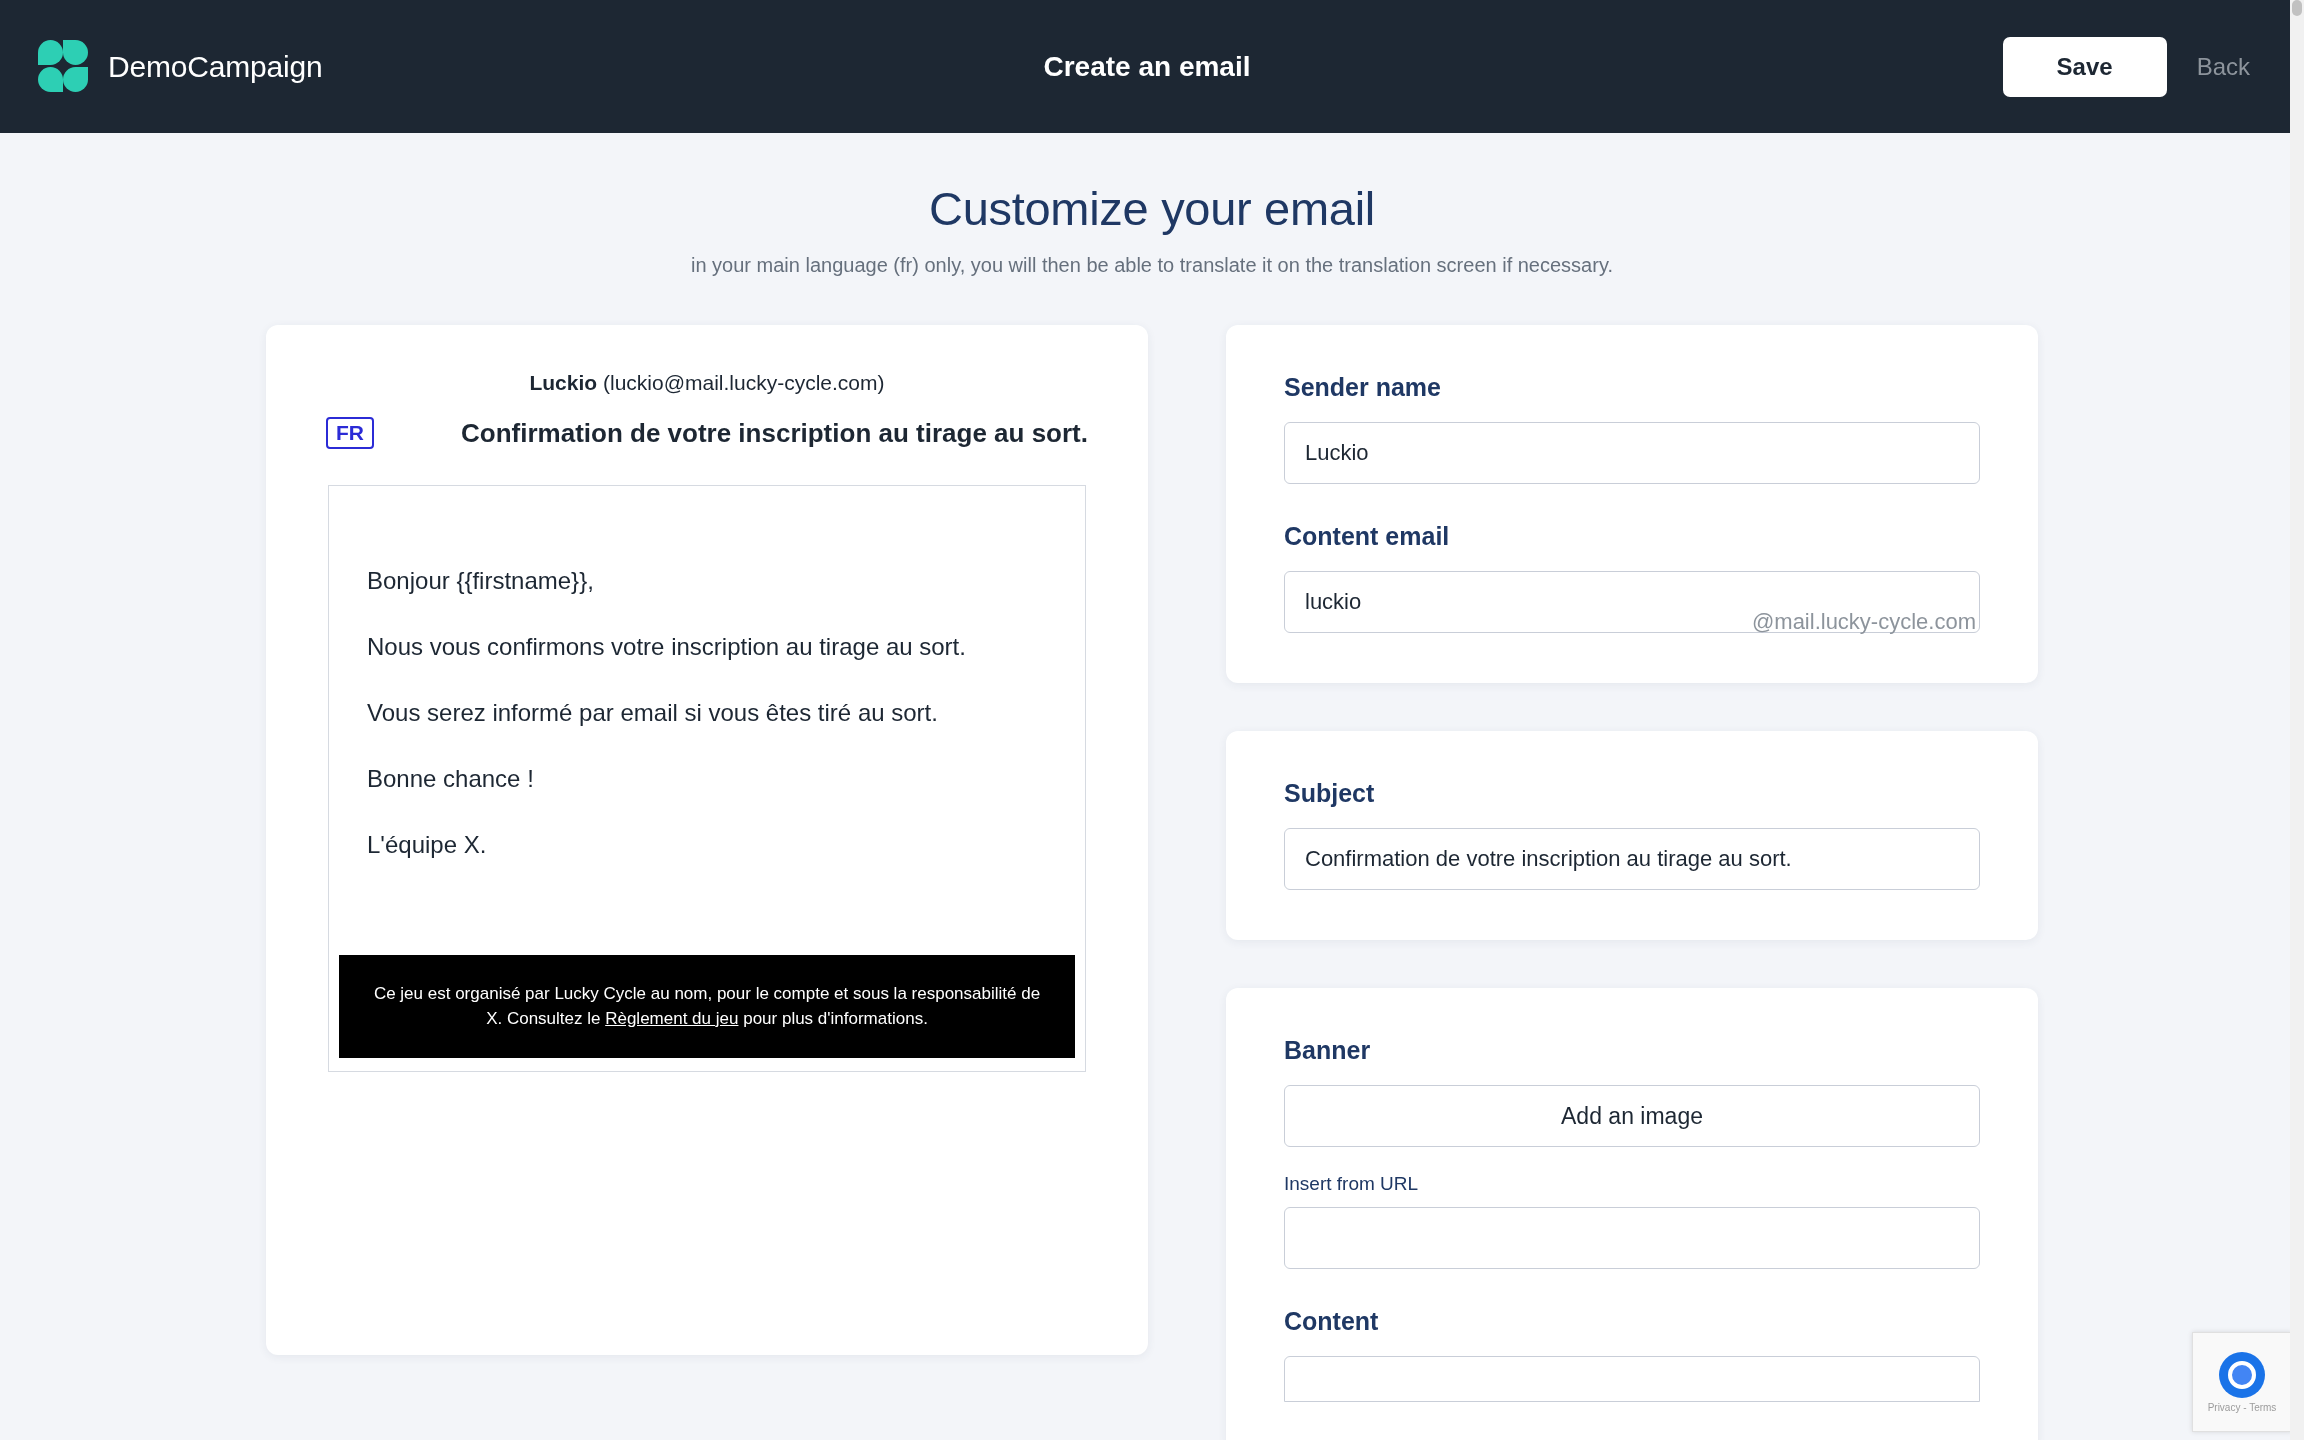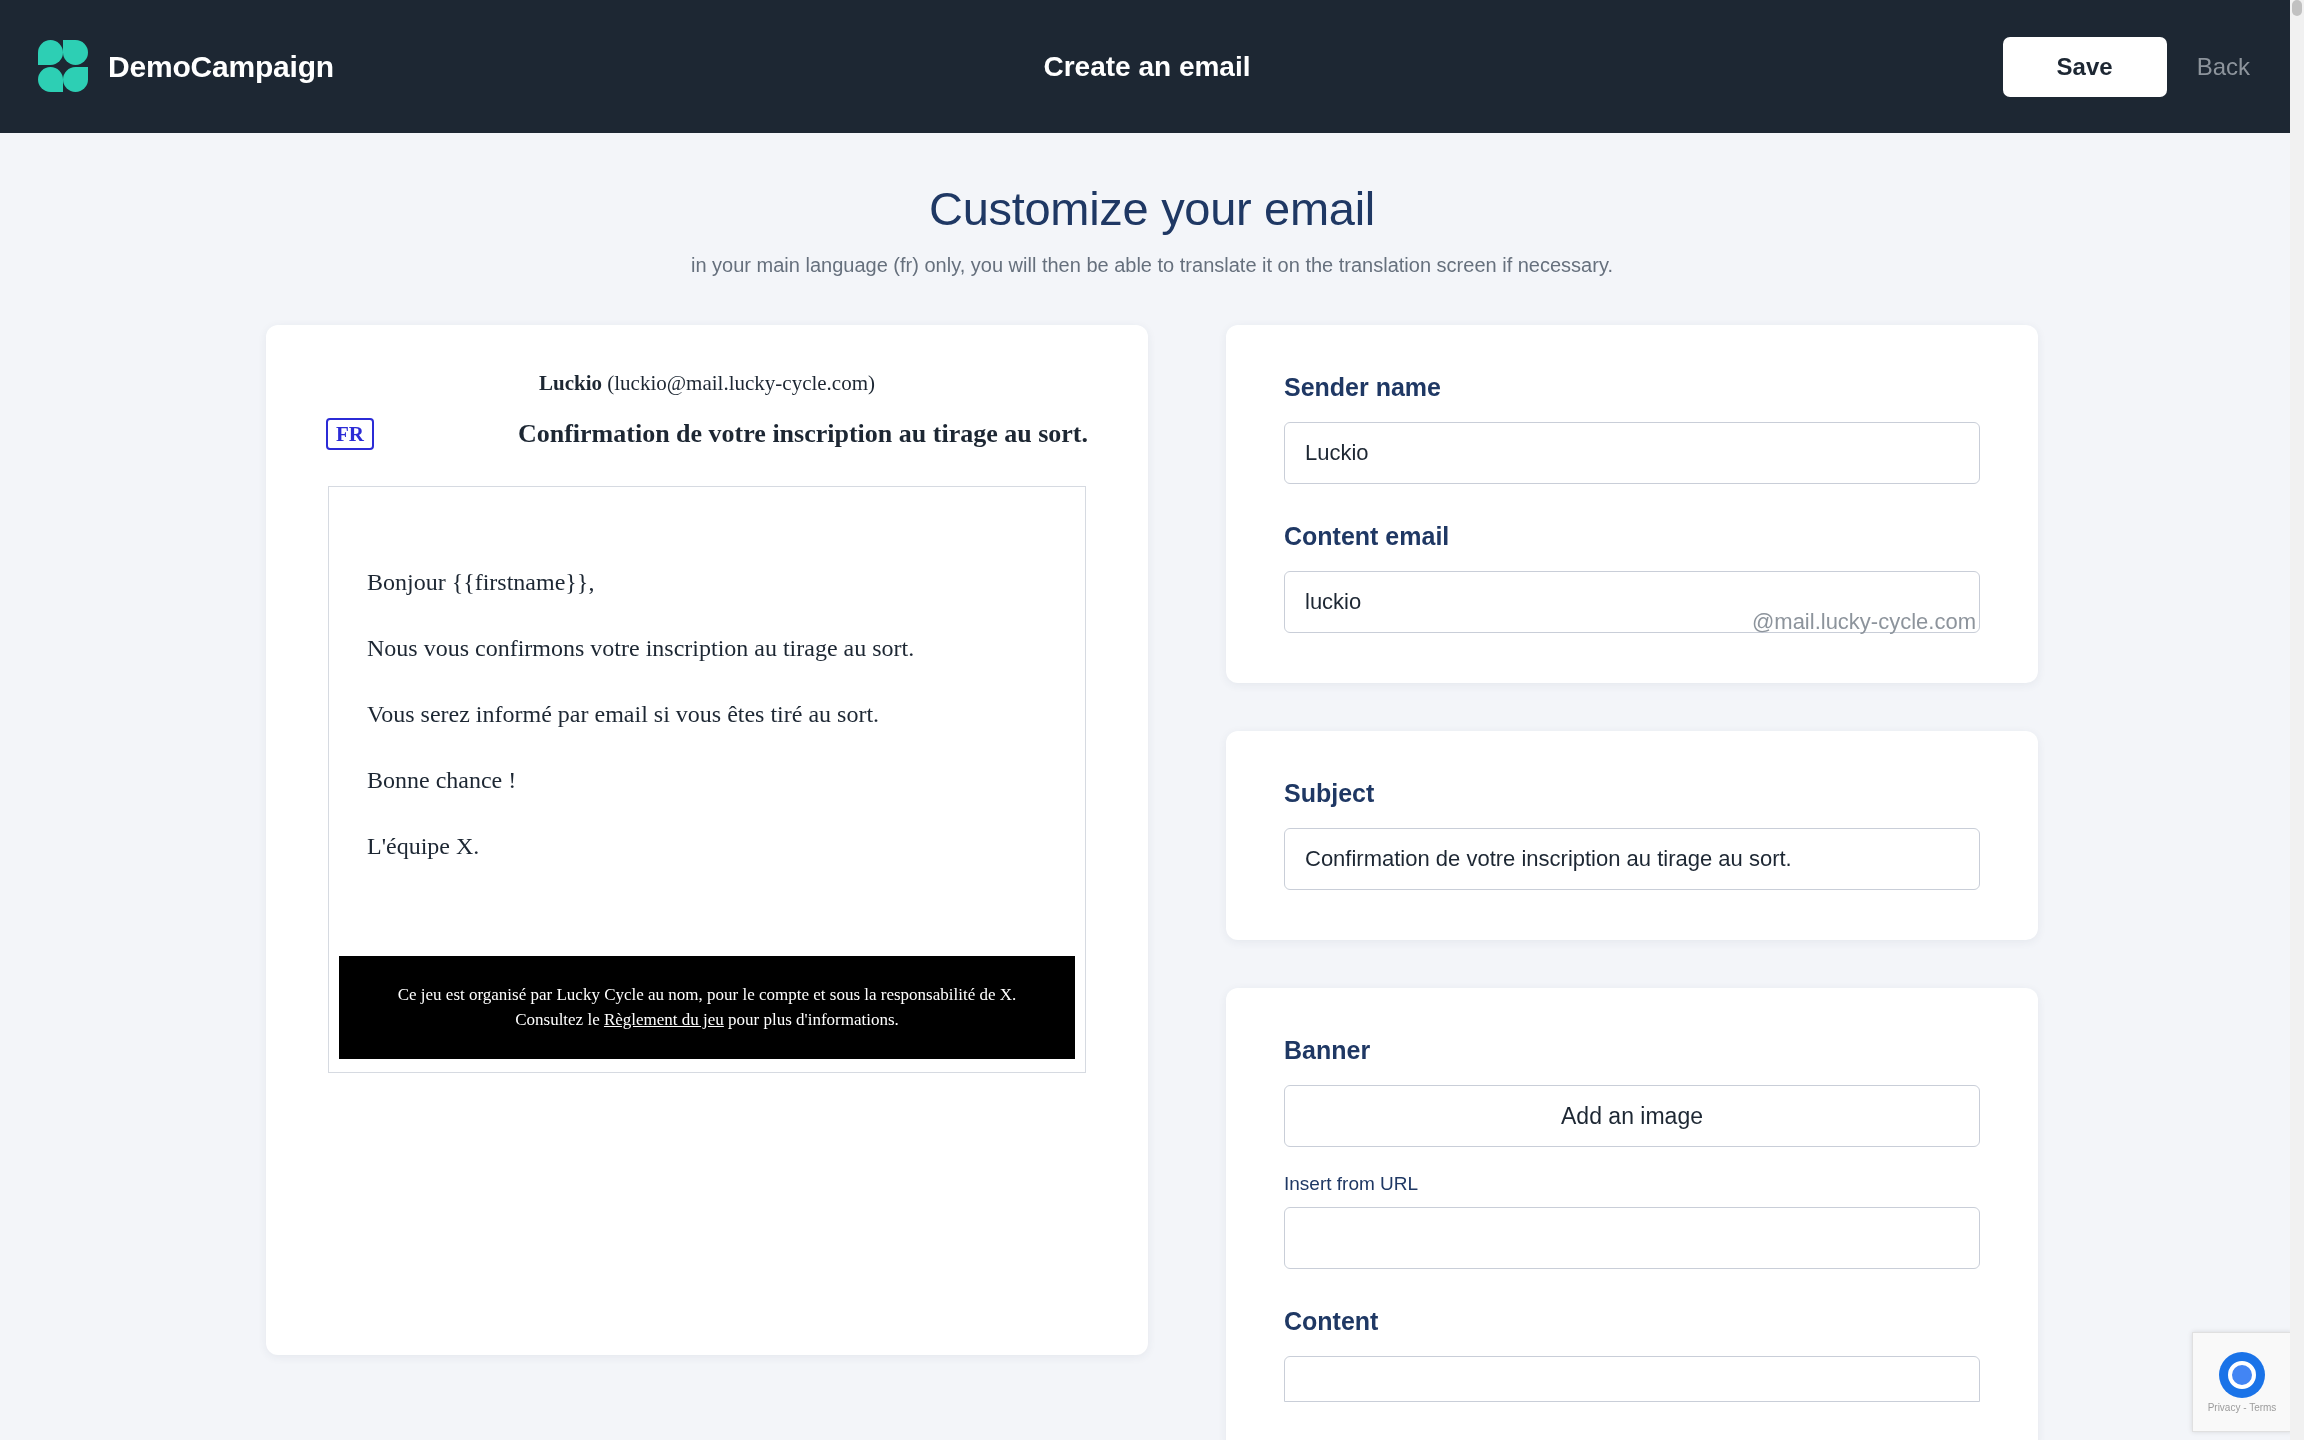--- a/index.html
+++ b/index.html
@@ -39,21 +39,21 @@
     border-radius: 50% 50% 50% 0;
     background: #2dcfb4;
   }
   .logo span.p1 { top: 0; left: 2px; transform: rotate(0deg); }
   .logo span.p2 { top: 0; left: 27px; transform: rotate(90deg); }
   .logo span.p3 { top: 27px; left: 27px; transform: rotate(180deg); }
   .logo span.p4 { top: 27px; left: 2px; transform: rotate(270deg); }
   .brand-name {
     color: #ffffff;
     font-size: 30px;
-    font-weight: bold;
+    font-weight: normal;
     letter-spacing: -0.2px;
   }
   .topbar-title {
     position: absolute;
     left: 0; right: 10px;
     text-align: center;
     color: #ffffff;
     font-size: 28px;
     font-weight: bold;
     pointer-events: none;
@@ -113,21 +113,20 @@
   }
 
   
   .preview-card {
     width: 882px;
     background: #ffffff;
     border-radius: 12px;
     box-shadow: 0 2px 10px rgba(41,52,92,0.07);
     padding: 46px 60px 0 60px;
     min-height: 1030px;
-    font-family: Liberation Serif, serif;
   }
   .preview-sender {
     text-align: center;
     font-size: 21px;
     color: #1d2733;
     margin-bottom: 22px;
   }
   .preview-sender b { font-weight: bold; }
   .preview-subject-row {
     display: flex;

